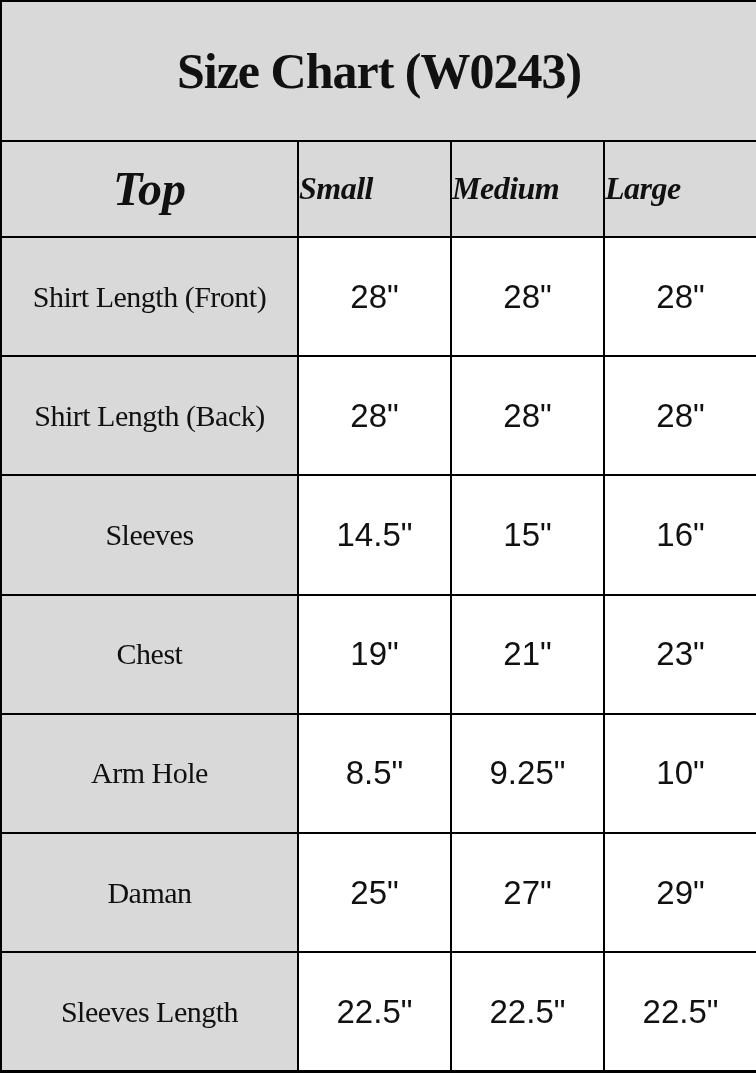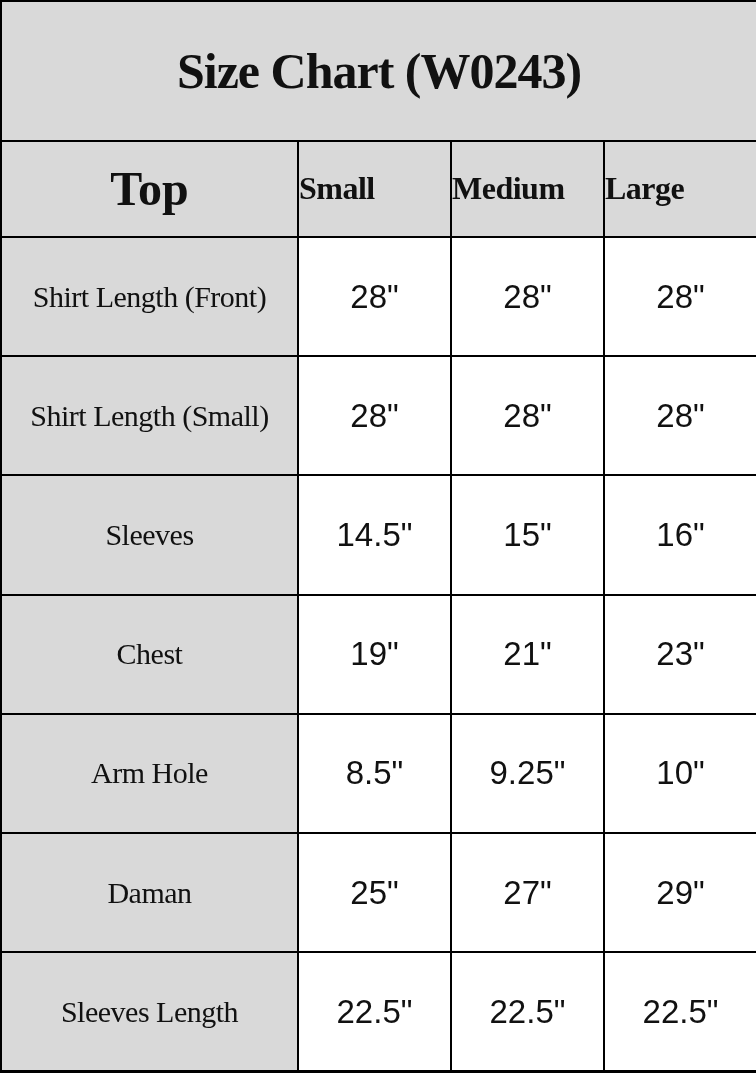--- a/index.html
+++ b/index.html
@@ -25,21 +25,21 @@
     padding: 0;
     vertical-align: middle;
     overflow: hidden;
   }
   
   table.size-chart {
     border: 2px solid #000000;
     border-bottom: 3px solid #000000;
   }
   tr.title-row { height: 122px; }
-  tr.header-row { height: 84px; }
+  tr.header-row { height: 84px; font-style: italic; }
   tr.data-row { height: 104px; }
 
   td.gray { background: #d9d9d9; }
   td.white { background: #ffffff; }
 
   td.title-cell {
     text-align: center;
     font-weight: bold;
     font-size: 50px;
     letter-spacing: -1px;
@@ -90,21 +90,21 @@
     </tr>
 
     <tr class="data-row">
       <td class="gray label-cell">Shirt Length (Front)</td>
       <td class="white value-cell">28"</td>
       <td class="white value-cell">28"</td>
       <td class="white value-cell">28"</td>
     </tr>
 
     <tr class="data-row">
-      <td class="gray label-cell">Shirt Length (Small)</td>
+      <td class="gray label-cell">Shirt Length (Back)</td>
       <td class="white value-cell">28"</td>
       <td class="white value-cell">28"</td>
       <td class="white value-cell">28"</td>
     </tr>
 
     <tr class="data-row">
       <td class="gray label-cell">Sleeves</td>
       <td class="white value-cell">14.5"</td>
       <td class="white value-cell">15"</td>
       <td class="white value-cell">16"</td>

